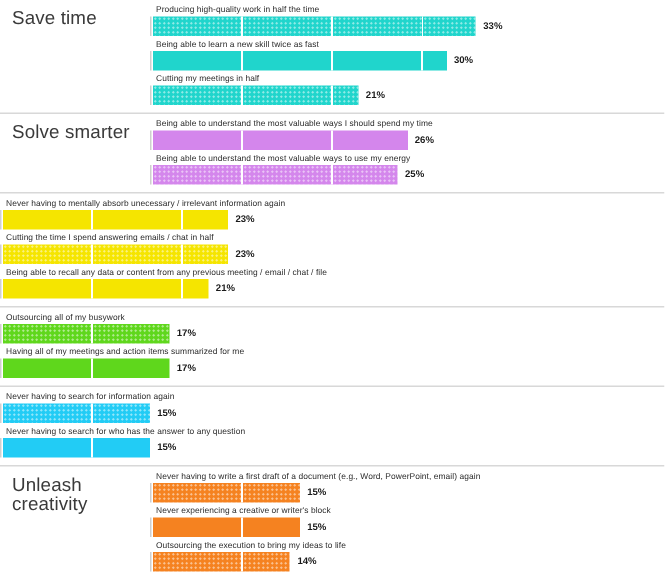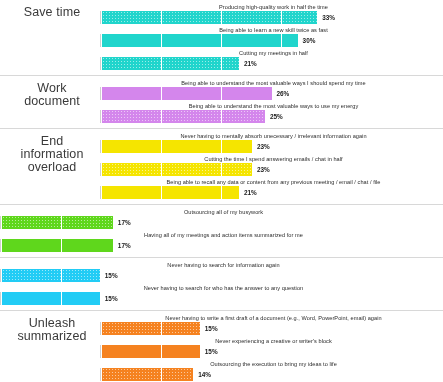--- a/index.html
+++ b/index.html
@@ -10,21 +10,20 @@
     color:#333333;
     overflow:hidden;
   }
   #chart{position:relative;width:443px;height:382px;}
 
   .section{
     position:relative;
     display:flex;
     box-sizing:border-box;
     border-bottom:1px solid #d8d8d8;
-    text-align:center;
   }
   .section.last{border-bottom:1px solid #d8d8d8;}
 
   .cat-cell{
     width:100px;
     flex:0 0 100px;
     box-sizing:border-box;
     padding:6px 4px 4px 8px;
   }
   .cat-label{
@@ -133,21 +132,21 @@
               <div class="seps"></div>
               <div class="tex"></div>
             </div>
             <div class="pct">21%</div>
           </div>
         </div>
       </div>
     </div>
     <div class="section">
       <div class="cat-cell">
-        <div class="cat-label">Work document</div>
+        <div class="cat-label">Solve smarter</div>
       </div>
       <div class="rows-cell">
         <div class="row">
           <div class="row-label">Being able to understand the most valuable ways I should spend my time</div>
           <div class="bar-line">
             <div class="axis"></div>
             <div class="bar" style="width: 169.52px; background: rgb(212, 134, 236);">
               <div class="seps"></div>
             </div>
             <div class="pct">26%</div>
@@ -160,23 +159,20 @@
             <div class="bar textured" style="width: 163px; background: rgb(212, 134, 236);">
               <div class="seps"></div>
               <div class="tex"></div>
             </div>
             <div class="pct">25%</div>
           </div>
         </div>
       </div>
     </div>
     <div class="section">
-      <div class="cat-cell">
-        <div class="cat-label">End information overload</div>
-      </div>
       <div class="rows-cell">
         <div class="row">
           <div class="row-label">Never having to mentally absorb unecessary / irrelevant information again</div>
           <div class="bar-line">
             <div class="axis"></div>
             <div class="bar" style="width: 149.96px; background: rgb(245, 229, 0);">
               <div class="seps"></div>
             </div>
             <div class="pct">23%</div>
           </div>
@@ -249,21 +245,21 @@
             <div class="bar" style="width: 97.8px; background: rgb(34, 204, 245);">
               <div class="seps"></div>
             </div>
             <div class="pct">15%</div>
           </div>
         </div>
       </div>
     </div>
     <div class="section last">
       <div class="cat-cell">
-        <div class="cat-label">Unleash summarized</div>
+        <div class="cat-label">Unleash creativity</div>
       </div>
       <div class="rows-cell">
         <div class="row">
           <div class="row-label">Never having to write a first draft of a document (e.g., Word, PowerPoint, email) again</div>
           <div class="bar-line">
             <div class="axis"></div>
             <div class="bar textured" style="width: 97.8px; background: rgb(245, 130, 32);">
               <div class="seps"></div>
               <div class="tex"></div>
             </div>

